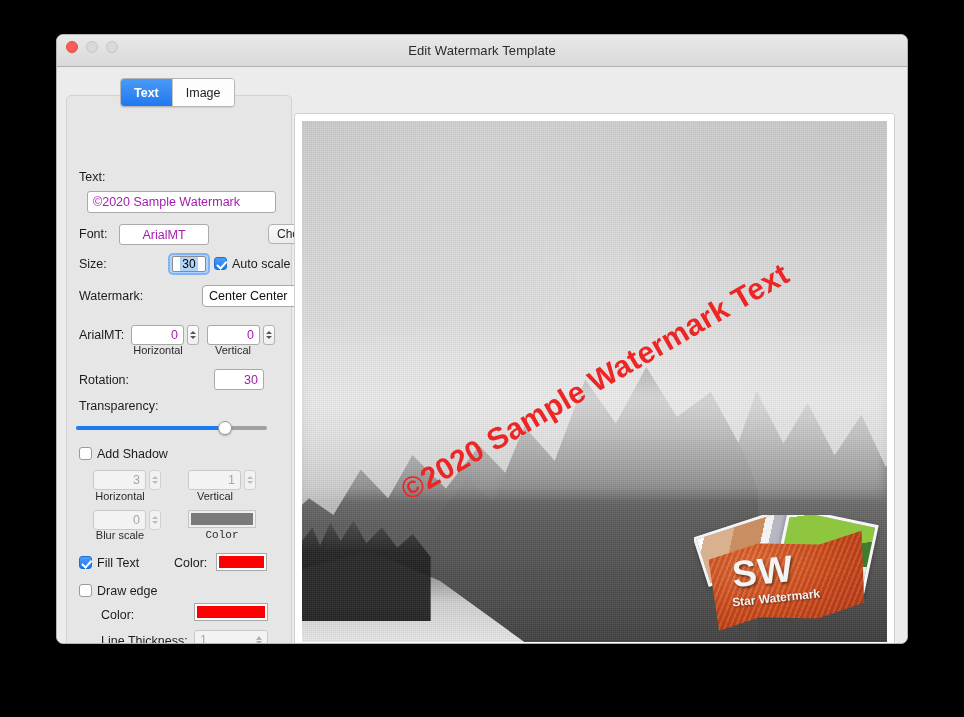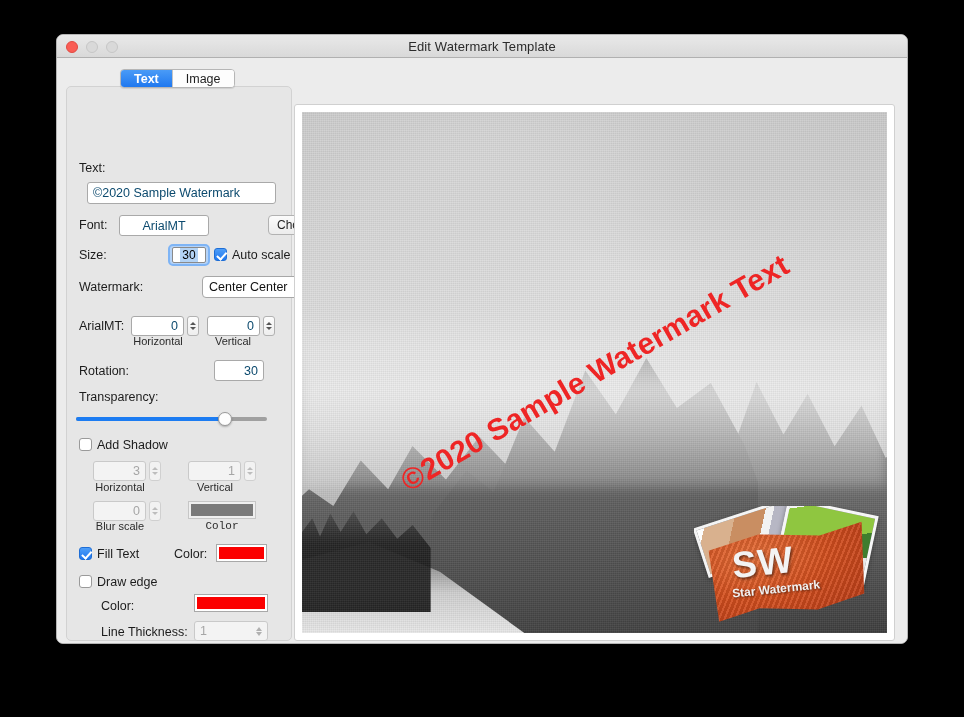--- a/index.html
+++ b/index.html
@@ -17,21 +17,21 @@
     left: 56px; top: 34px;
     width: 852px; height: 610px;
     background: #ececec;
     border-radius: 7px;
     box-shadow: 0 6px 26px rgba(0,0,0,0.55);
     overflow: hidden;
     border: 1px solid #b4b4b4;
   }
   #titlebar {
     position: relative;
-    height: 23px;
+    height: 32px;
     background: linear-gradient(to bottom, #e9e9e9 0%, #d9d9d9 100%);
     border-bottom: 1px solid #b0b0b0;
     display: flex; align-items: center;
   }
   .traffic {
     position: absolute; left: 9px; top: 6px;
     display: flex; gap: 8px;
   }
   .light {
     width: 12px; height: 12px; border-radius: 50%;
@@ -67,21 +67,21 @@
   }
 
   
   #tabs {
     position: absolute;
     left: 63px; top: 11px;
     display: flex;
     border: 1px solid #b6b6b6;
     border-radius: 4px;
     overflow: hidden;
-    height: 19px;
+    height: 29px;
     box-shadow: 0 1px 1px rgba(0,0,0,0.10);
     z-index: 5;
     background: #fff;
   }
   .tab {
     font-size: 12.5px;
     padding: 0 13px;
     height: 100%;
     display: flex; align-items: center; justify-content: center;
     background: #fdfdfd;
@@ -110,21 +110,21 @@
     white-space: nowrap;
     text-align: center;
   }
 
   .field {
     position: absolute;
     background: #ffffff;
     border: 1px solid #a9a9a9;
     border-radius: 3px;
     font-size: 12.5px;
-    color: #0c4a6e;
+    color: #a21caf;
     display: flex; align-items: center;
     padding: 0 5px;
     height: 20px;
   }
   .field.num { justify-content: flex-end; }
   .field.dim { background: #f3f3f3; color: #a6a6a6; border-color: #c9c9c9; }
 
   
   #size-field-wrap {
     position: absolute;

